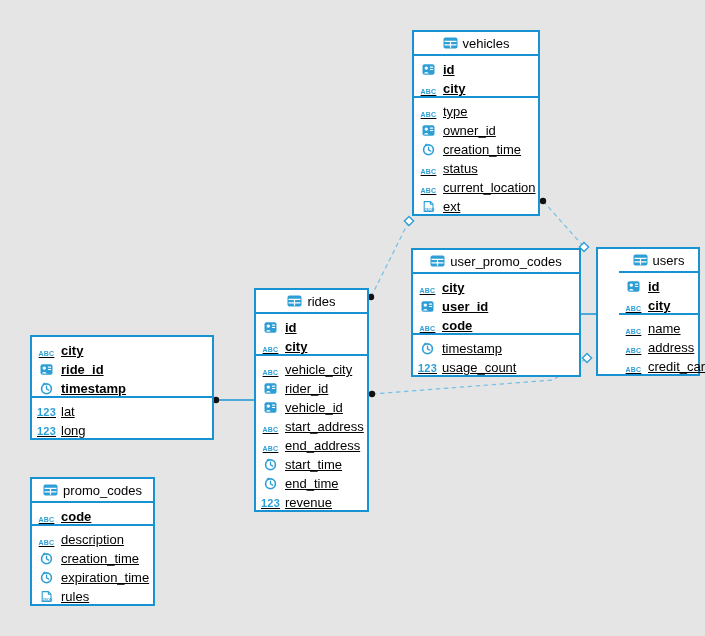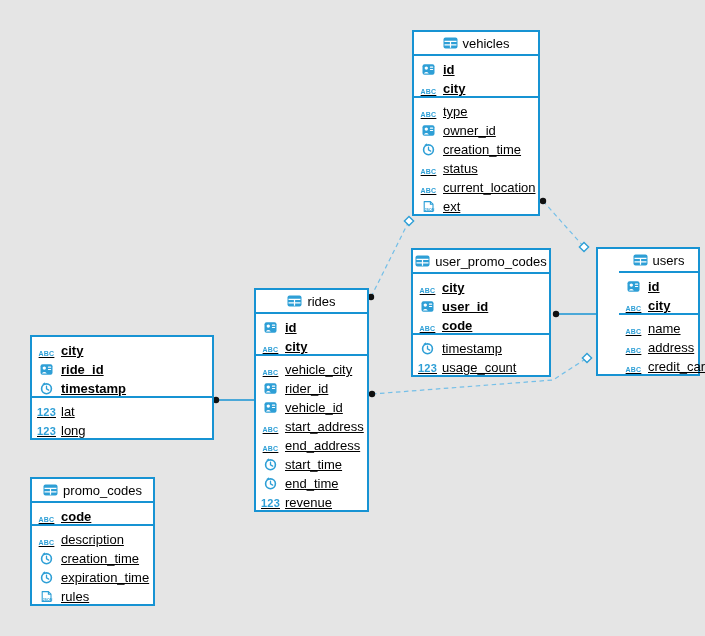--- a/index.html
+++ b/index.html
@@ -135,21 +135,21 @@
             <svg width="13" height="13" viewBox="0 0 13 13">
               <path d="M2.2 1.6 h6.2 l2.6 2.6 v7.2 h-8.8 z" fill="#fff" stroke="#2e9fd6" stroke-width="1.1" stroke-linejoin="round"></path>
               <path d="M8.4 1.6 v2.6 h2.6" fill="none" stroke="#2e9fd6" stroke-width="1.1"></path>
               <text x="2.6" y="10.6" font-size="3.6" font-weight="bold" fill="#2e9fd6" font-family="Liberation Sans, sans-serif">JSON</text>
             </svg>
           </span>
           <span>ext</span>
         </div>
       </div>
     </div>
-    <div class="db-table" style="left: 411px; top: 248px; width: 140px;">
+    <div class="db-table" style="left: 411px; top: 248px; width: 170px;">
       <div class="tbl-header">
         <span style="display: inline-flex;">
           <svg width="15" height="12" viewBox="0 0 15 12">
             <rect x="0.5" y="0.5" width="14" height="11" rx="2" fill="#2e9fd6"></rect>
             <path d="M1.5 4.4 H13.5 M1.5 7.8 H13.5 M7.5 4.4 V10.8" stroke="#fff" stroke-width="1.2" fill="none"></path>
           </svg>
         </span>
         <span class="tbl-title">user_promo_codes</span>
       </div>
       <div class="section keys">

